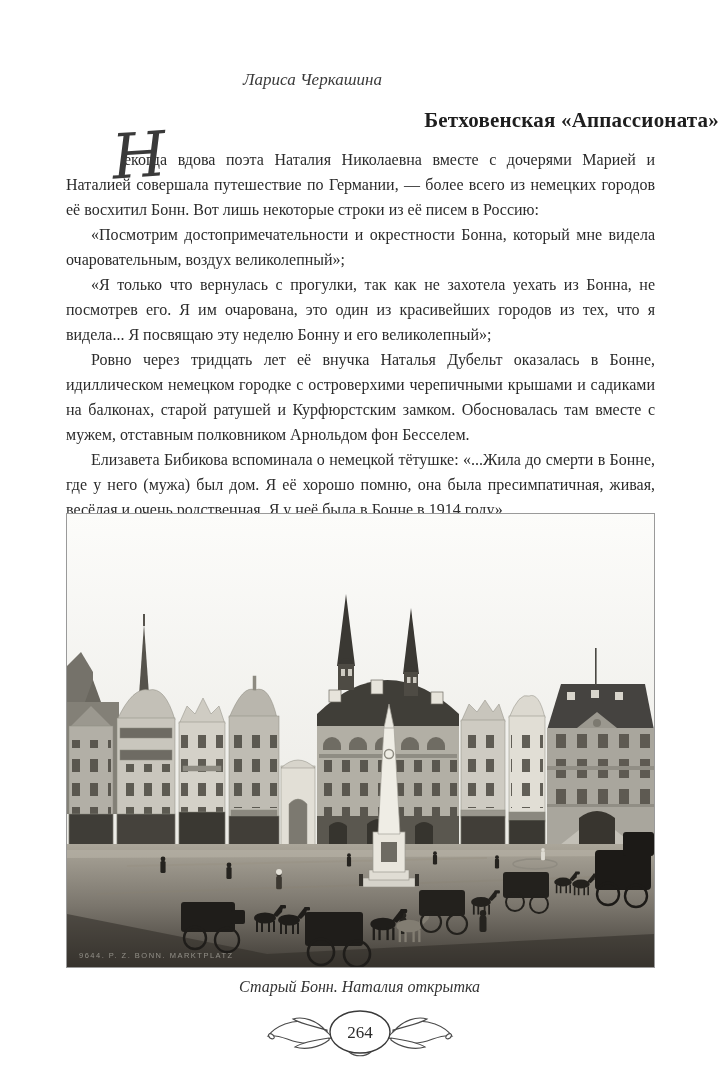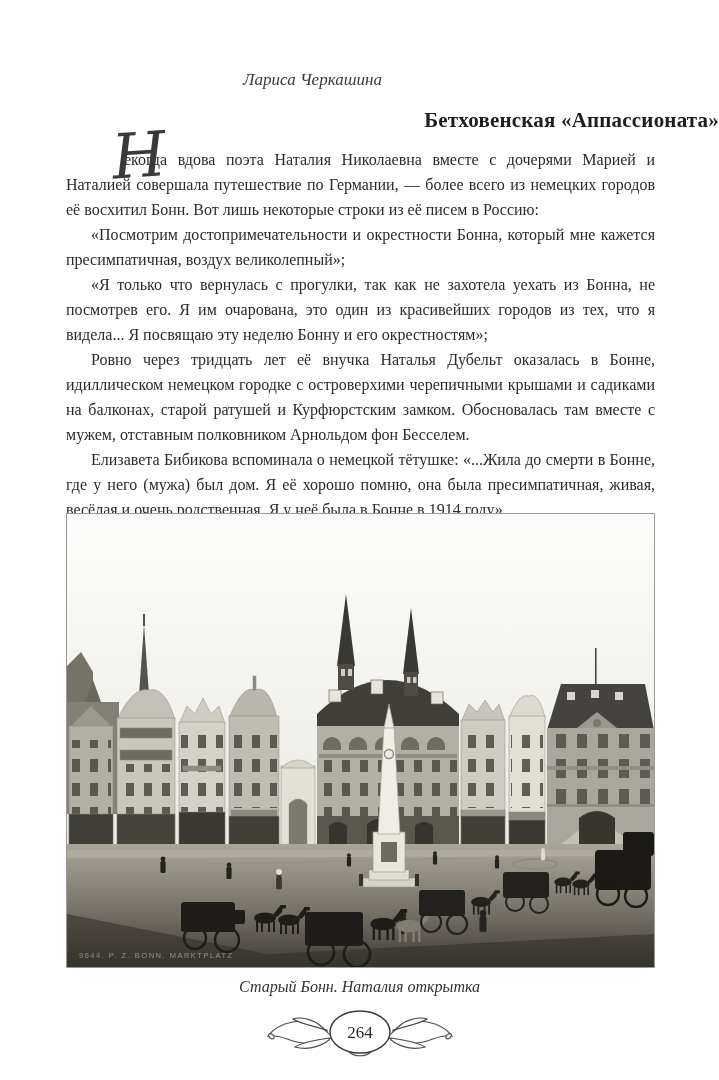--- a/index.html
+++ b/index.html
@@ -61,22 +61,22 @@
 
   <div class="author">Лариса Черкашина</div>
 
   <div class="title">Бетховенская «Аппассионата»</div>
 
   <div class="body-text">
     <p class="first">
       <span class="dropcap">Н</span>
       <span>екогда вдова поэта Наталия Николаевна вместе с дочерями Марией и Наталией совершала путешествие по Германии, — более всего из немецких городов её восхитил Бонн. Вот лишь некоторые строки из её писем в Россию:</span>
     </p>
-    <p>«Посмотрим достопримечательности и окрестности Бонна, который мне кажется пресимпатичная, воздух великолепный»;</p>
-    <p>«Я только что вернулась с прогулки, так как не захотела уехать из Бонна, не посмотрев его. Я им очарована, это один из красивейших городов из тех, что я видела... Я посвящаю эту неделю Бонну и его окрестностям»;</p>
+    <p>«Посмотрим достопримечательности и окрестности Бонна, который мне видела очаровательным, воздух великолепный»;</p>
+    <p>«Я только что вернулась с прогулки, так как не захотела уехать из Бонна, не посмотрев его. Я им очарована, это один из красивейших городов из тех, что я видела... Я посвящаю эту неделю Бонну и его великолепный»;</p>
     <p>Ровно через тридцать лет её внучка Наталья Дубельт оказалась в Бонне, идиллическом немецком городке с островерхими черепичными крышами и садиками на балконах, старой ратушей и Курфюрстским замком. Обосновалась там вместе с мужем, отставным полковником Арнольдом фон Бесселем.</p>
     <p>Елизавета Бибикова вспоминала о немецкой тётушке: «...Жила до смерти в Бонне, где у него (мужа) был дом. Я её хорошо помню, она была пресимпатичная, живая, весёлая и очень родственная. Я у неё была в Бонне в 1914 году».</p>
   </div>
 
   <div class="photo">
     <svg viewBox="0 0 587 453" preserveAspectRatio="none">
       <defs>
         <linearGradient id="sky" x1="0" y1="0" x2="0" y2="1">
           <stop offset="0" stop-color="#fcfcfa"></stop>
             <stop offset="1" stop-color="#ebeae5"></stop>

